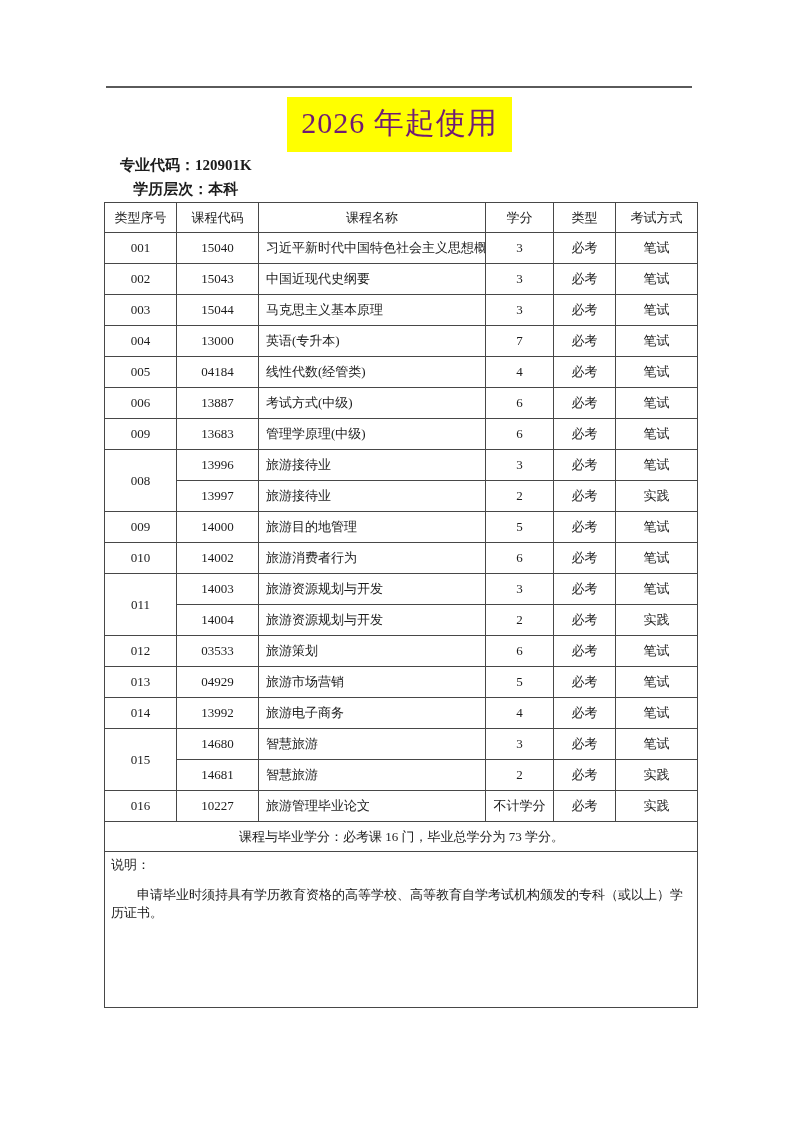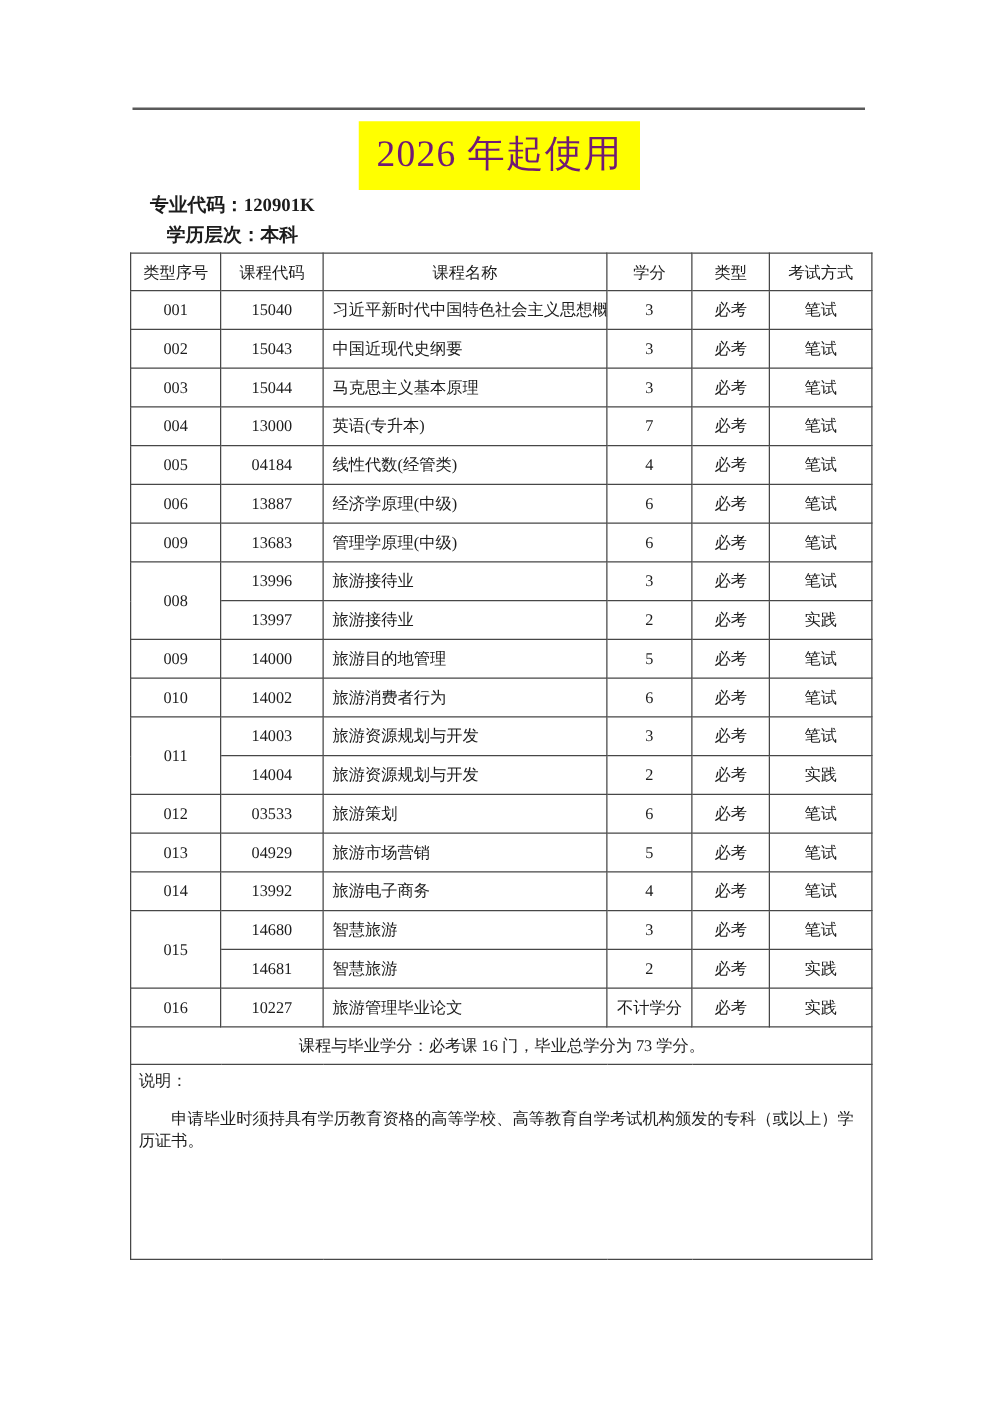--- a/index.html
+++ b/index.html
@@ -125,21 +125,21 @@
           <td class="c-seq">005</td>
           <td class="c-code">04184</td>
           <td class="c-name">线性代数(经管类)</td>
           <td class="c-credits">4</td>
           <td class="c-type">必考</td>
           <td class="c-exam">笔试</td>
         </tr>
         <tr>
           <td class="c-seq">006</td>
           <td class="c-code">13887</td>
-          <td class="c-name">经济学原理(中级)</td>
+          <td class="c-name">考试方式(中级)</td>
           <td class="c-credits">6</td>
           <td class="c-type">必考</td>
           <td class="c-exam">笔试</td>
         </tr>
         <tr>
           <td class="c-seq">009</td>
           <td class="c-code">13683</td>
           <td class="c-name">管理学原理(中级)</td>
           <td class="c-credits">6</td>
           <td class="c-type">必考</td>

